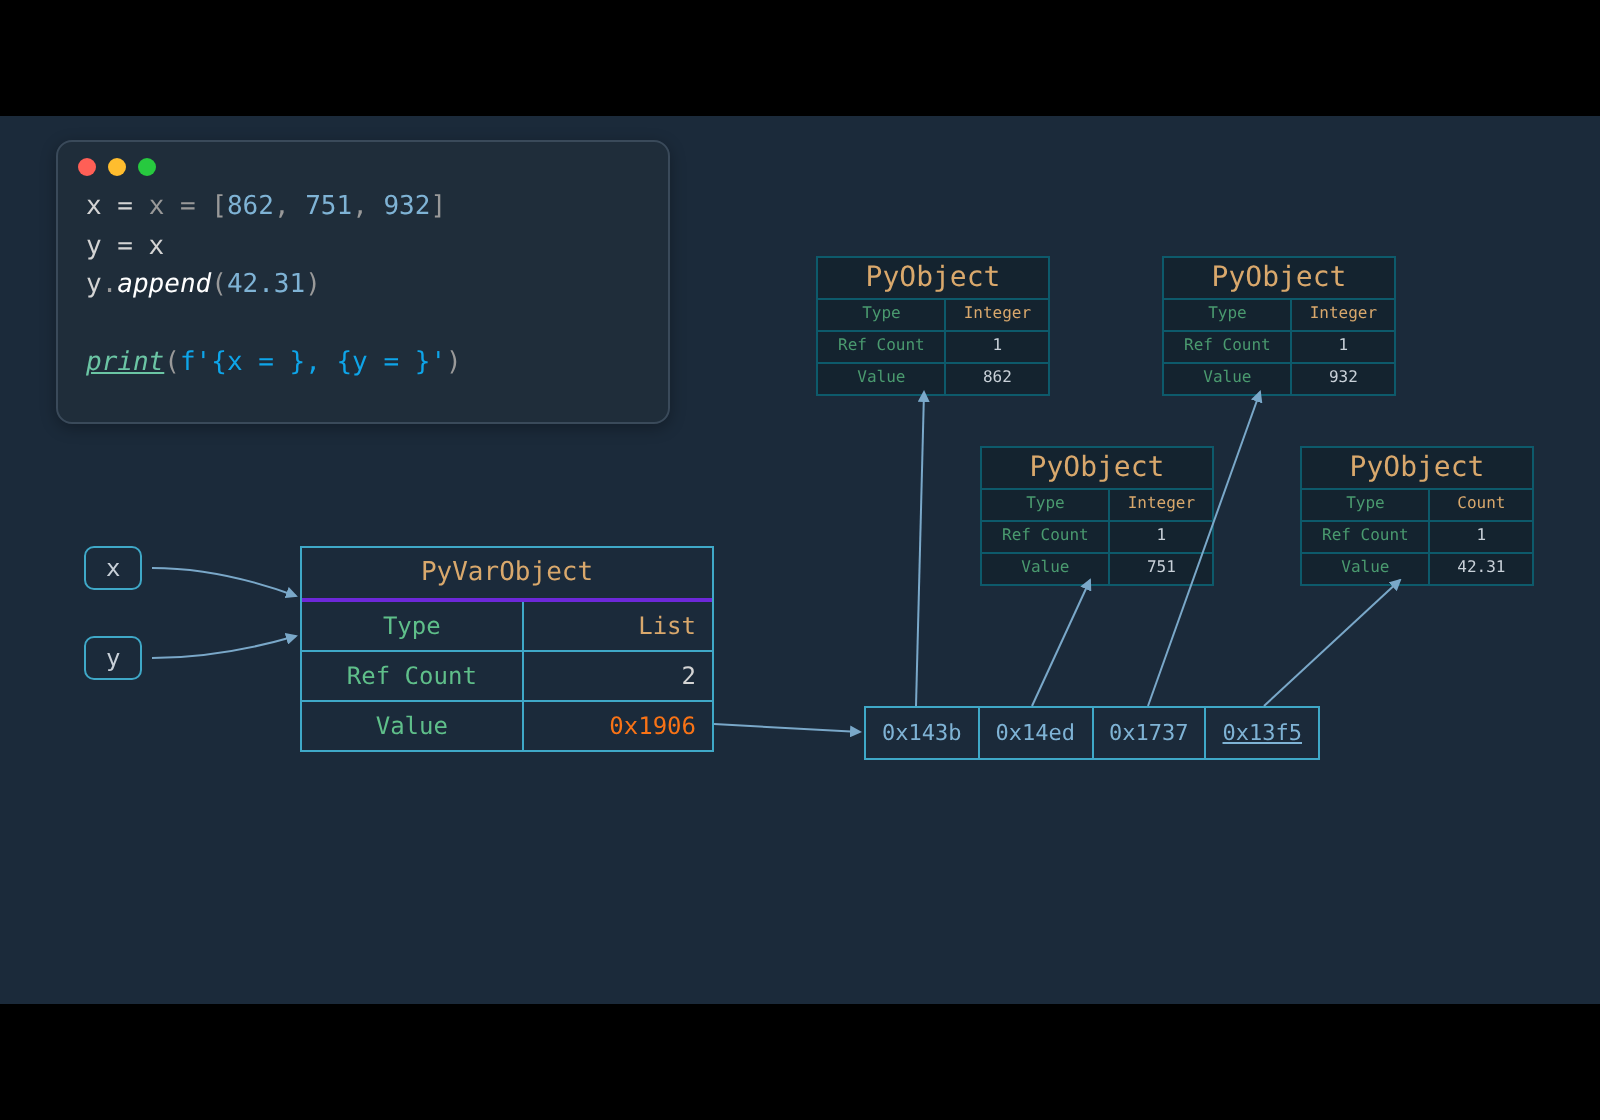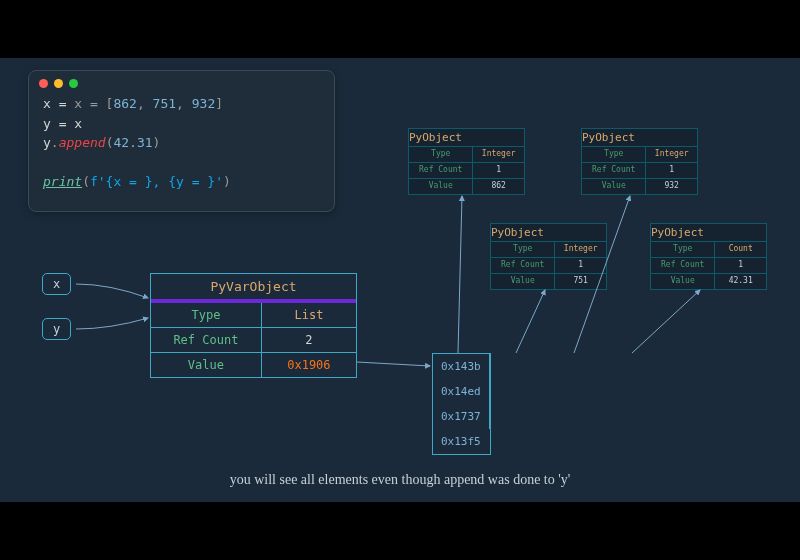--- a/index.html
+++ b/index.html
@@ -44,21 +44,21 @@
     padding: 2px 14px;
     font-size: 13px;
     line-height: 1.5;
     color: #d4d4d4;
     white-space: pre;
   }
   .tok-var { color: #d4d4d4; }
   .tok-op { color: #d4d4d4; }
   .tok-punct { color: #999; }
   .tok-num { color: #7fb3d5; }
-  .tok-method { color: #ef4444; font-style: italic; }
+  .tok-method { color: #ffffff; font-style: italic; }
   .tok-func { color: #6bc5a4; font-style: italic; text-decoration: underline; }
   .tok-str { color: #0ea5e9; }
 
   .var-box {
     position: absolute;
     border: 1px solid #3fa8c7;
     border-radius: 5px;
     padding: 3px 10px;
     color: #c8d0d8;
     font-size: 12px;
@@ -68,55 +68,55 @@
   .big-object {
     position: absolute;
     border: 1px solid #3fa8c7;
     background: #1b2a3a;
   }
   .big-object .title {
     text-align: center;
     color: #d9a86c;
     font-size: 13px;
     padding: 5px 0;
-    border-bottom: 4px solid #6d28d9;
+    border-bottom: 2px solid #6d28d9;
   }
   .big-object .row {
     display: flex;
     border-bottom: 1px solid #3fa8c7;
   }
   .big-object .row:last-child { border-bottom: none; }
   .big-object .cell-label {
     flex: 1.2;
     color: #5fbf8a;
     font-size: 12px;
     padding: 5px 8px;
     border-right: 1px solid #3fa8c7;
     text-align: center;
   }
   .big-object .cell-value {
     flex: 1;
     color: #d4d4d4;
     font-size: 12px;
     padding: 5px 8px;
-    text-align: center;
+    text-align: right;
   }
   .big-object .cell-value.orange { color: #d9a86c; }
   .big-object .cell-value.blue { color: #f97316; }
 
   .small-object {
     position: absolute;
     border: 1px solid #0d5a6b;
     background: #14232f;
     width: 115px;
   }
   .small-object .title {
-    text-align: left;
+    text-align: center;
     color: #d9a86c;
-    font-size: 11px;
+    font-size: 14px;
     padding: 2px 0;
     border-bottom: 1px solid #0d5a6b;
   }
   .small-object .row {
     display: flex;
     border-bottom: 1px solid #0d5a6b;
     height: 15px;
   }
   .small-object .row:last-child { border-bottom: none; }
   .small-object .cell-label {
@@ -140,21 +140,21 @@
     position: absolute;
     display: flex;
     border: 1px solid #3fa8c7;
   }
   .array-cell {
     border-right: 1px solid #3fa8c7;
     padding: 6px 8px;
     color: #7fb3d5;
     font-size: 11px;
   }
-  .array-cell:last-child { border-right: none; }
+  .array-cell:last-child { border-right: none; text-decoration: underline; }
 
   .caption {
     position: absolute;
     bottom: 14px;
     left: 0;
     width: 100%;
     text-align: center;
     color: #c8d0d8;
     font-size: 14px;
     font-family: Georgia, serif;
@@ -201,21 +201,21 @@
     <div class="row">
       <div class="cell-label">Ref Count</div>
       <div class="cell-value">2</div>
     </div>
     <div class="row">
       <div class="cell-label">Value</div>
       <div class="cell-value blue">0x1906</div>
     </div>
   </div>
 
-  <div class="array-box" style="top:295px; left:432px;flex-direction:column;">
+  <div class="array-box" style="top:295px; left:432px;">
     <div class="array-cell">0x143b</div>
     <div class="array-cell">0x14ed</div>
     <div class="array-cell">0x1737</div>
     <div class="array-cell">0x13f5</div>
   </div>
 
   <div class="small-object" style="top:70px; left:408px;">
     <div class="title">PyObject</div>
     <div class="row">
         <div class="cell-label">Type</div>
@@ -290,14 +290,13 @@
     <path d="M76 271 Q110 271 148 260" stroke="#7aa8c9" fill="none" stroke-width="1" marker-end="url(#arrow)"></path>
 
     <path d="M357 304 L430 308" stroke="#7aa8c9" fill="none" stroke-width="1" marker-end="url(#arrow)"></path>
 
     <path d="M458 295 L462 138" stroke="#7aa8c9" fill="none" stroke-width="1" marker-end="url(#arrow)"></path>
     <path d="M516 295 L545 232" stroke="#7aa8c9" fill="none" stroke-width="1" marker-end="url(#arrow)"></path>
     <path d="M574 295 L630 138" stroke="#7aa8c9" fill="none" stroke-width="1" marker-end="url(#arrow)"></path>
     <path d="M632 295 L700 232" stroke="#7aa8c9" fill="none" stroke-width="1" marker-end="url(#arrow)"></path>
   </svg>
 
-  <div class="caption">you will see all elements even though append was done to 'y'</div>
 </div>
 
 </body></html>

